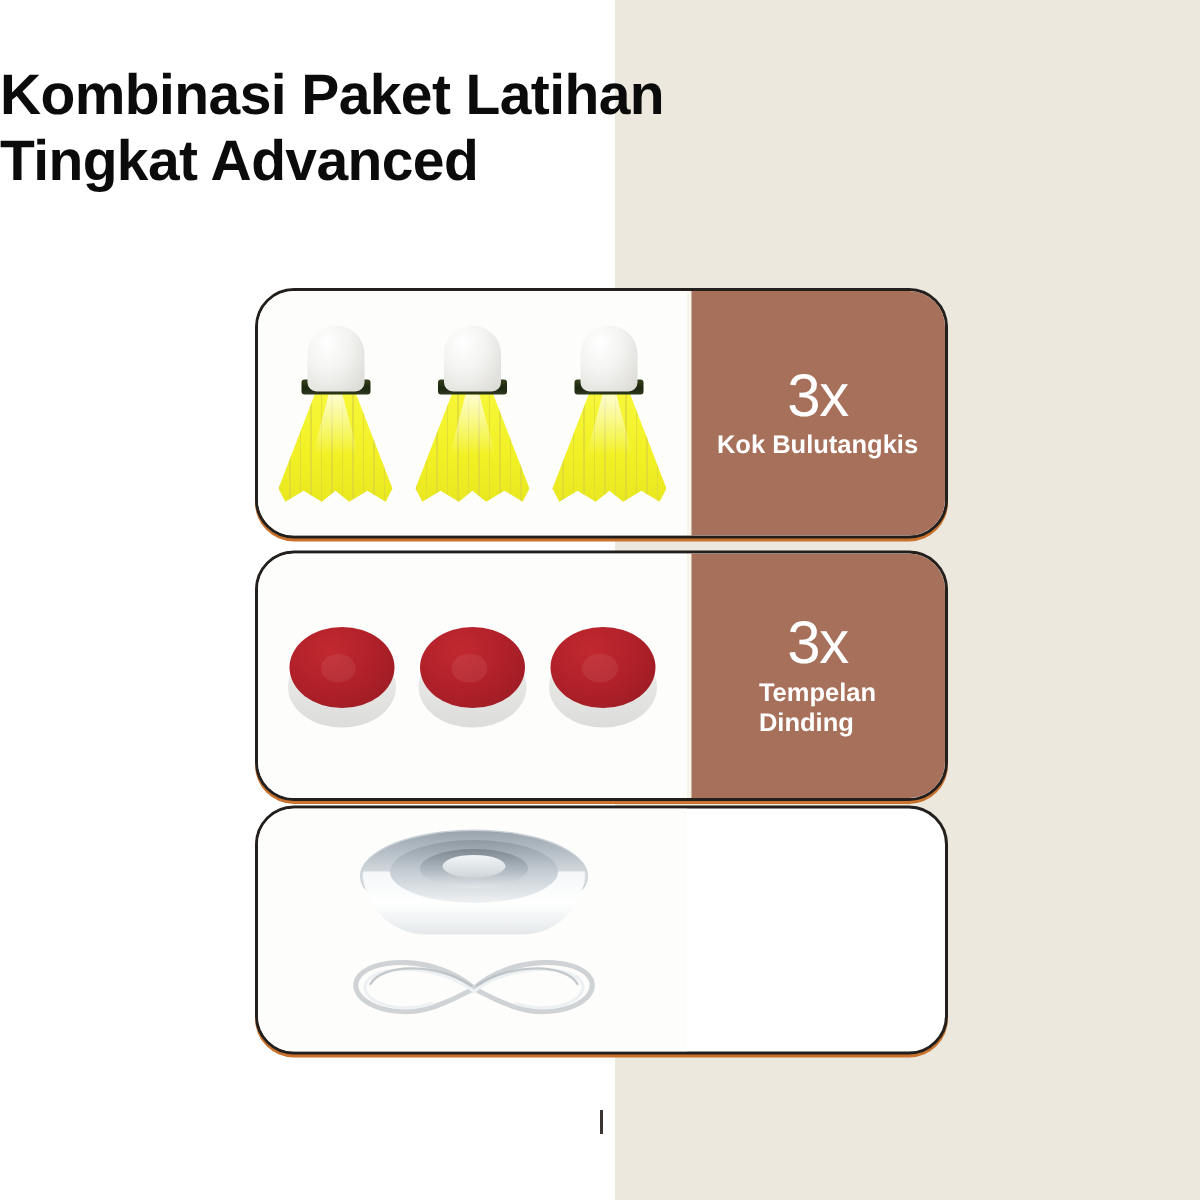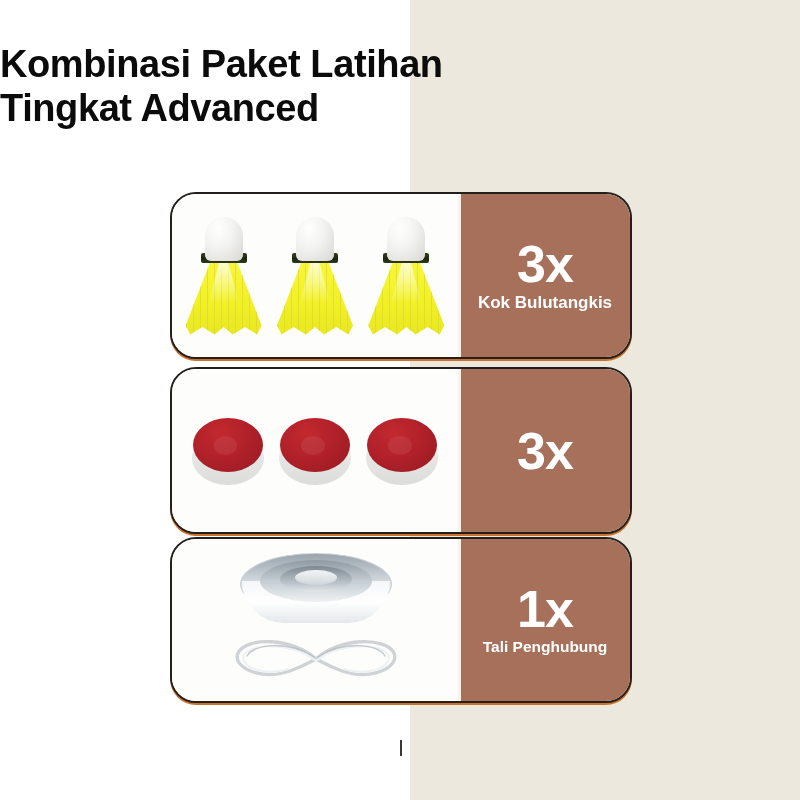--- a/index.html
+++ b/index.html
@@ -77,22 +77,22 @@
   }
   
   .card-label::before{
     content:"";
     position:absolute;
     left:0; top:0; bottom:0;
     width:3px;
     background:#f7f4ea;
   }
   .qty{
-    font-size:52px;
-    font-weight:bold;
+    font-size:40px;
+    font-weight:normal;
     line-height:1;
     letter-spacing:-1px;
   }
   .cap{
     font-size:17px;
     font-weight:bold;
     line-height:1.2;
     margin-top:3px;
     white-space:pre-line;
   }
@@ -293,20 +293,22 @@
           <div class="top"></div>
         </div>
         <div class="disc">
           <div class="base"></div>
           <div class="top"></div>
         </div>
       </div>
     </div>
     <div class="card-label">
       <div class="qty">3x</div>
+      <div class="cap">Tempelan
+Dinding</div>
     </div>
   </div>
 
   <div class="card" id="card-2">
     <div class="card-img">
       <div class="strap-wrap">
 
         <div class="strap">
           <div class="coil"></div>
           <div class="skirt-bottom"></div>
@@ -325,21 +327,17 @@
             <path d="M86 26 C 108 8, 150 7, 158 20 C 163 31, 140 42, 114 34"></path>
           </g>
           <g fill="none" stroke="#b9bfc3" stroke-width="1.5" stroke-linecap="round" opacity=".85">
             <path d="M84 22 C 60 6, 24 8, 17 21"></path>
             <path d="M88 22 C 112 6, 148 8, 155 21"></path>
           </g>
         </svg>
 
       </div>
     </div>
-    <div class="card-label">
-      <div class="qty">1x</div>
-      <div class="cap">Tali Penghubung</div>
-    </div>
   </div>
 
   <div id="artifact-tick"></div>
 
 </div>
 
 </body></html>

